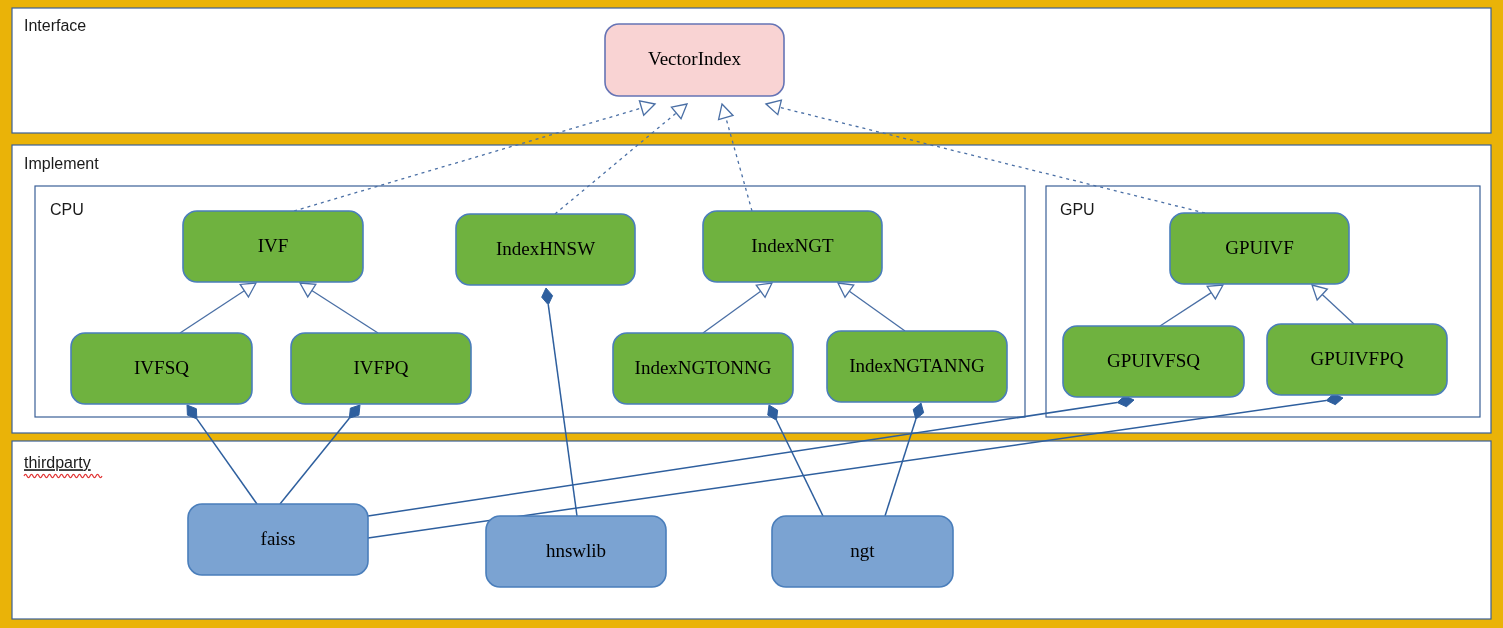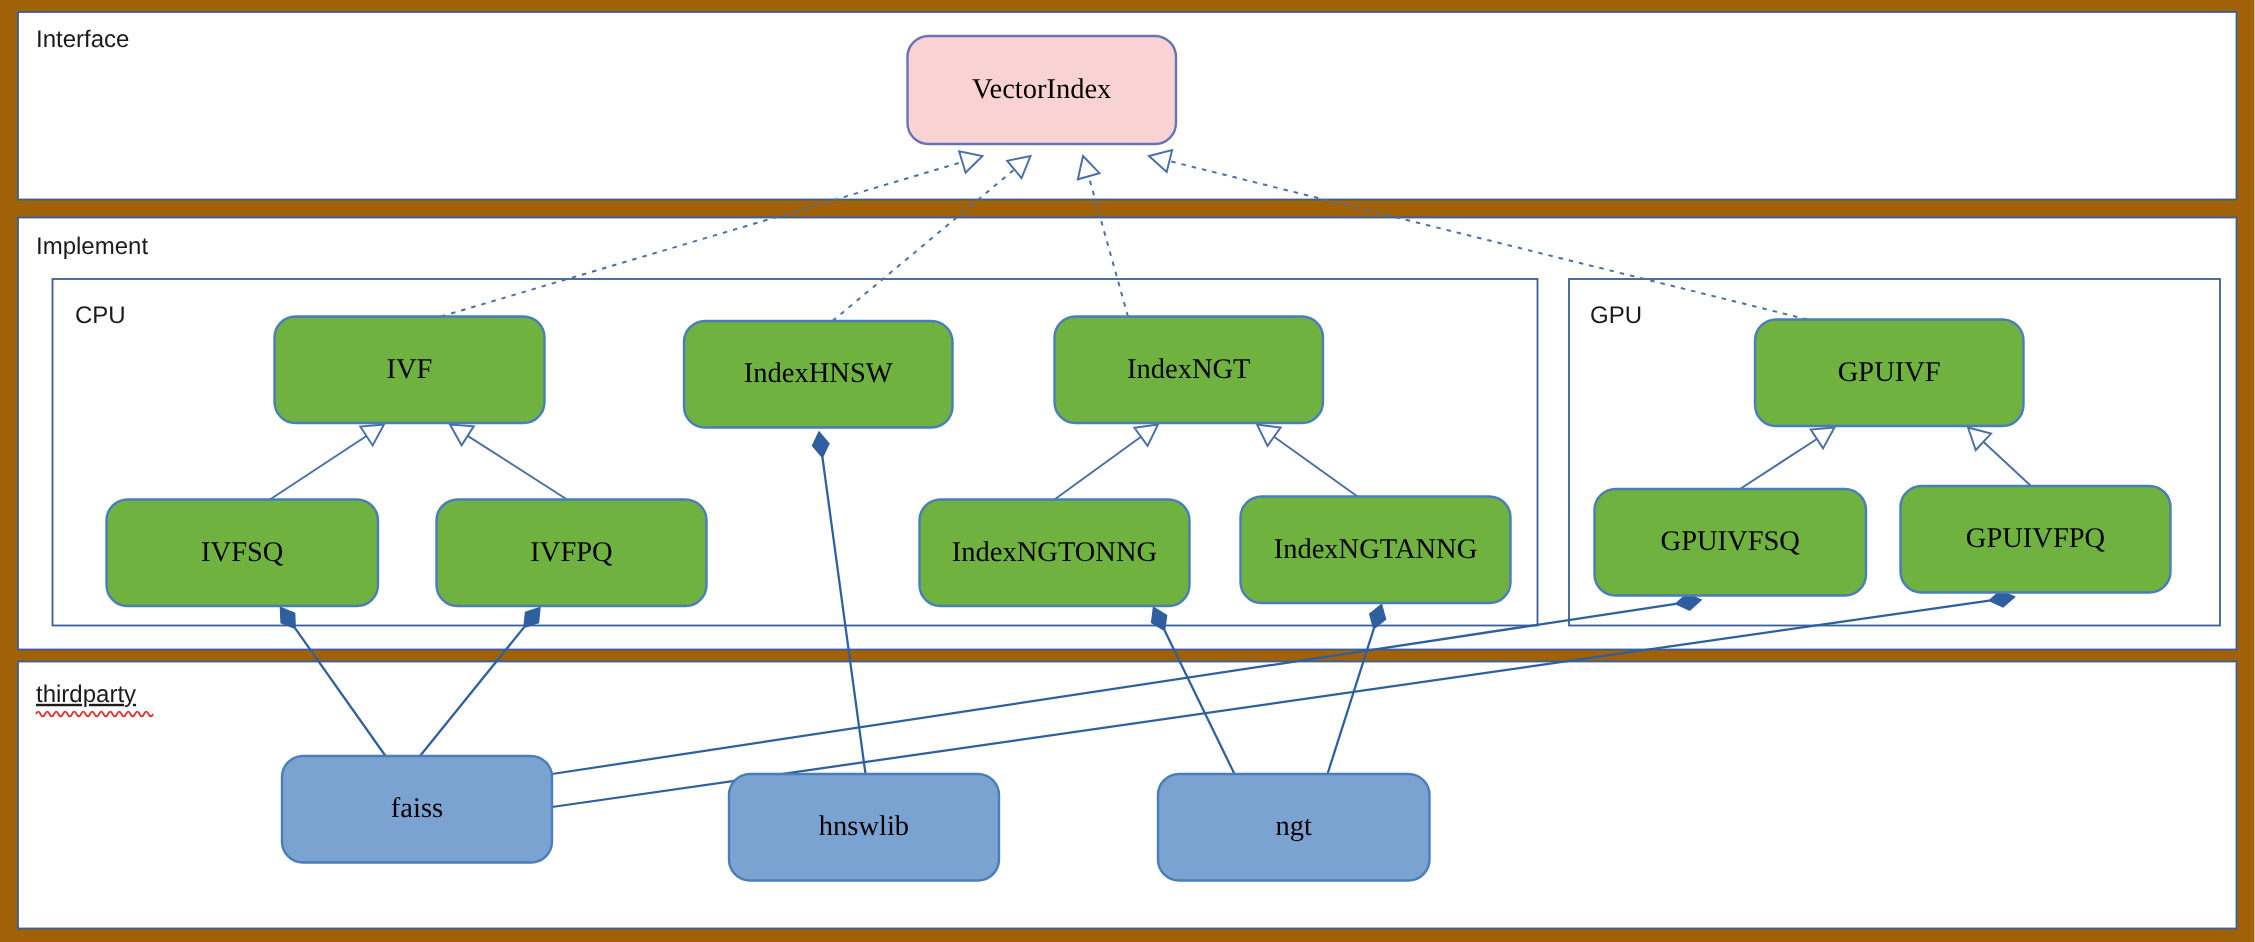--- a/index.html
+++ b/index.html
@@ -8,21 +8,21 @@
     padding: 0;
     background: #ffffff;
   }
   body {
     font-family: "Liberation Sans", sans-serif;
   }
   #diagram-root {
     position: relative;
     width: 1503px;
     height: 628px;
-    background: #a16207;
+    background: #eab308;
     overflow: hidden;
   }
   svg#diagram-svg {
     position: absolute;
     top: 0;
     left: 0;
     width: 1503px;
     height: 628px;
     display: block;
   }

